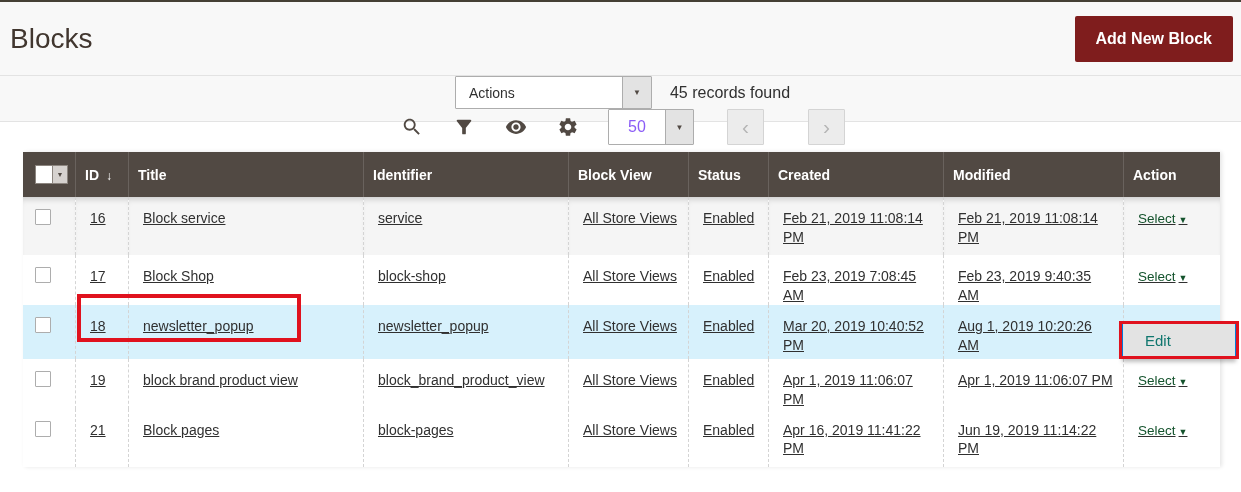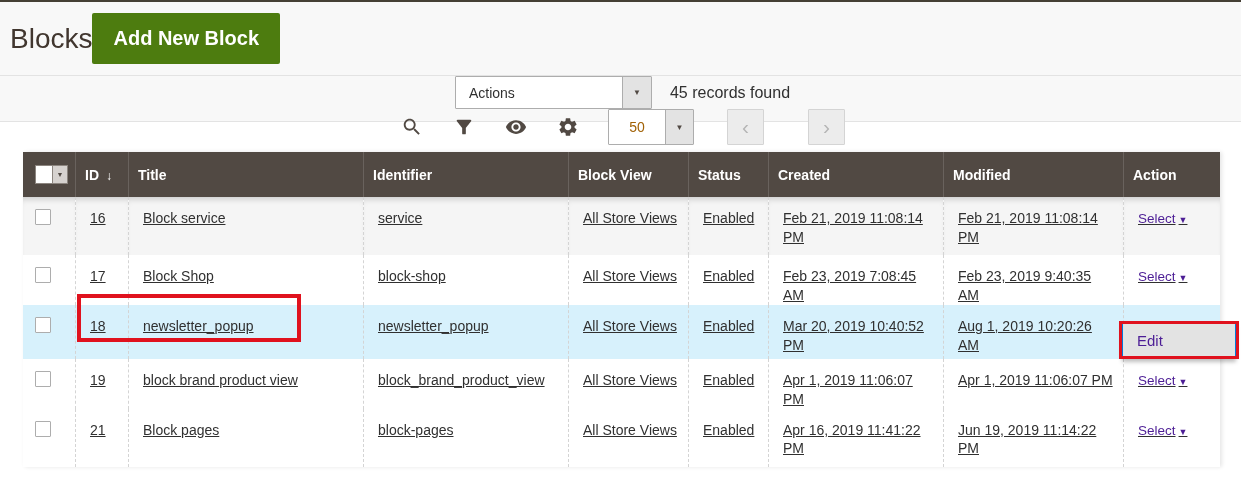--- a/index.html
+++ b/index.html
@@ -9,28 +9,28 @@
     background: #ffffff;
     position: relative;
     color: #303030;
   }
   .top-strip { height: 2px; background: #454035; }
 
   
   .page-header {
     height: 73px;
     background: #f8f8f8;
-    display: flex; align-items: center; 
+    display: flex; align-items: center; justify-content: space-between;
     padding: 0 8px 0 10px;
   }
   .page-title { font-size: 28px; font-weight: 400; color: #41362f; }
   .btn-primary {
-    background: #4d7c0f; color: #fff; border: none; border-radius: 2px;
+    background: #7f1d1d; color: #fff; border: none; border-radius: 2px;
     font-family: "Liberation Sans", sans-serif;
-    font-size: 20px; font-weight: 700; padding: 14px 21px; cursor: pointer;
+    font-size: 16px; font-weight: 700; padding: 14px 21px; cursor: pointer;
   }
 
   
   .toolbar {
     height: 47px; background: #f8f8f8;
     border-top: 1px solid #e3e3e3; border-bottom: 1px solid #e3e3e3;
     display: flex; align-items: center; justify-content: space-between;
     padding: 0 19px 0 23px;
     flex-direction: column;
   }
@@ -53,21 +53,21 @@
   .icon-btn {
     width: 24px; height: 24px; margin-right: 28px; cursor: pointer;
     display: flex; align-items: center; justify-content: center;
   }
   .icon-btn svg { width: 22px; height: 22px; fill: #514943; }
   .perpage {
     width: 86px; height: 36px; background: #fff; border: 1px solid #adadad;
     border-radius: 1px; display: flex; align-items: center; margin-left: 0;
     cursor: pointer;
   }
-  .perpage .pp-value { flex: 1; text-align: center; font-size: 14px; color: #a16207; }
+  .perpage .pp-value { flex: 1; text-align: center; font-size: 16px; color: #8b5cf6; }
   .perpage .sel-arrow-box { width: 28px; }
   .pager { display: flex; align-items: center; margin-left: 33px; }
   .page-btn {
     width: 37px; height: 36px; background: #ececec; border: 1px solid #d4d4d4;
     border-radius: 1px; display: flex; align-items: center; justify-content: center;
     color: #b5b5b5; font-size: 21px; cursor: default; user-select: none;
   }
   .page-btn.next { margin-left: 44px; }
 
   
@@ -103,32 +103,32 @@
     width: 16px; height: 16px; background: #fff; border: 1px solid #adadad;
     border-radius: 1px; cursor: pointer;
   }
   .header-cb { display: flex; height: 19px; width: 33px; border: 1px solid #8c857f; cursor: pointer; }
   .header-cb .cb-white { width: 17px; background: #fff; }
   .header-cb .cb-arrow {
     width: 16px; background: #d6d2cf; display: flex; align-items: center; justify-content: center;
     font-size: 7px; color: #514943; border-left: 1px solid #8c857f;
   }
 
-  .select-link { color: #4c1d95; font-size: 13.5px; text-decoration: none; cursor: pointer; white-space: nowrap; }
+  .select-link { color: #14532d; font-size: 13.5px; text-decoration: none; cursor: pointer; white-space: nowrap; }
   .select-link .caret { font-size: 9px; margin-left: 3px; }
 
   
   .action-menu {
     position: absolute; left: 1122px; top: 322px; width: 114px;
     background: #fff; border: 1px solid #007bdb;
     box-shadow: 0 3px 4px rgba(0,0,0,0.25); z-index: 10;
   }
   .action-menu .menu-item {
-    height: 35px; display: flex; align-items: center; padding-left: 14px;
-    font-size: 15px; color: #4c1d95; cursor: pointer;
+    height: 35px; display: flex; align-items: center; padding-left: 22px;
+    font-size: 15px; color: #0f766e; cursor: pointer;
   }
   .action-menu .menu-item.active { background: #e3e3e3; }
 
   
   .red-rect { position: absolute; border: 4px solid #e0121e; z-index: 20; pointer-events: none; }
   .rect-row { left: 77px; top: 294px; width: 224px; height: 48px; }
   .rect-edit { left: 1119px; top: 321px; width: 120px; height: 38px; border-width: 3px; }
 </style>
 </head>
 <body>

